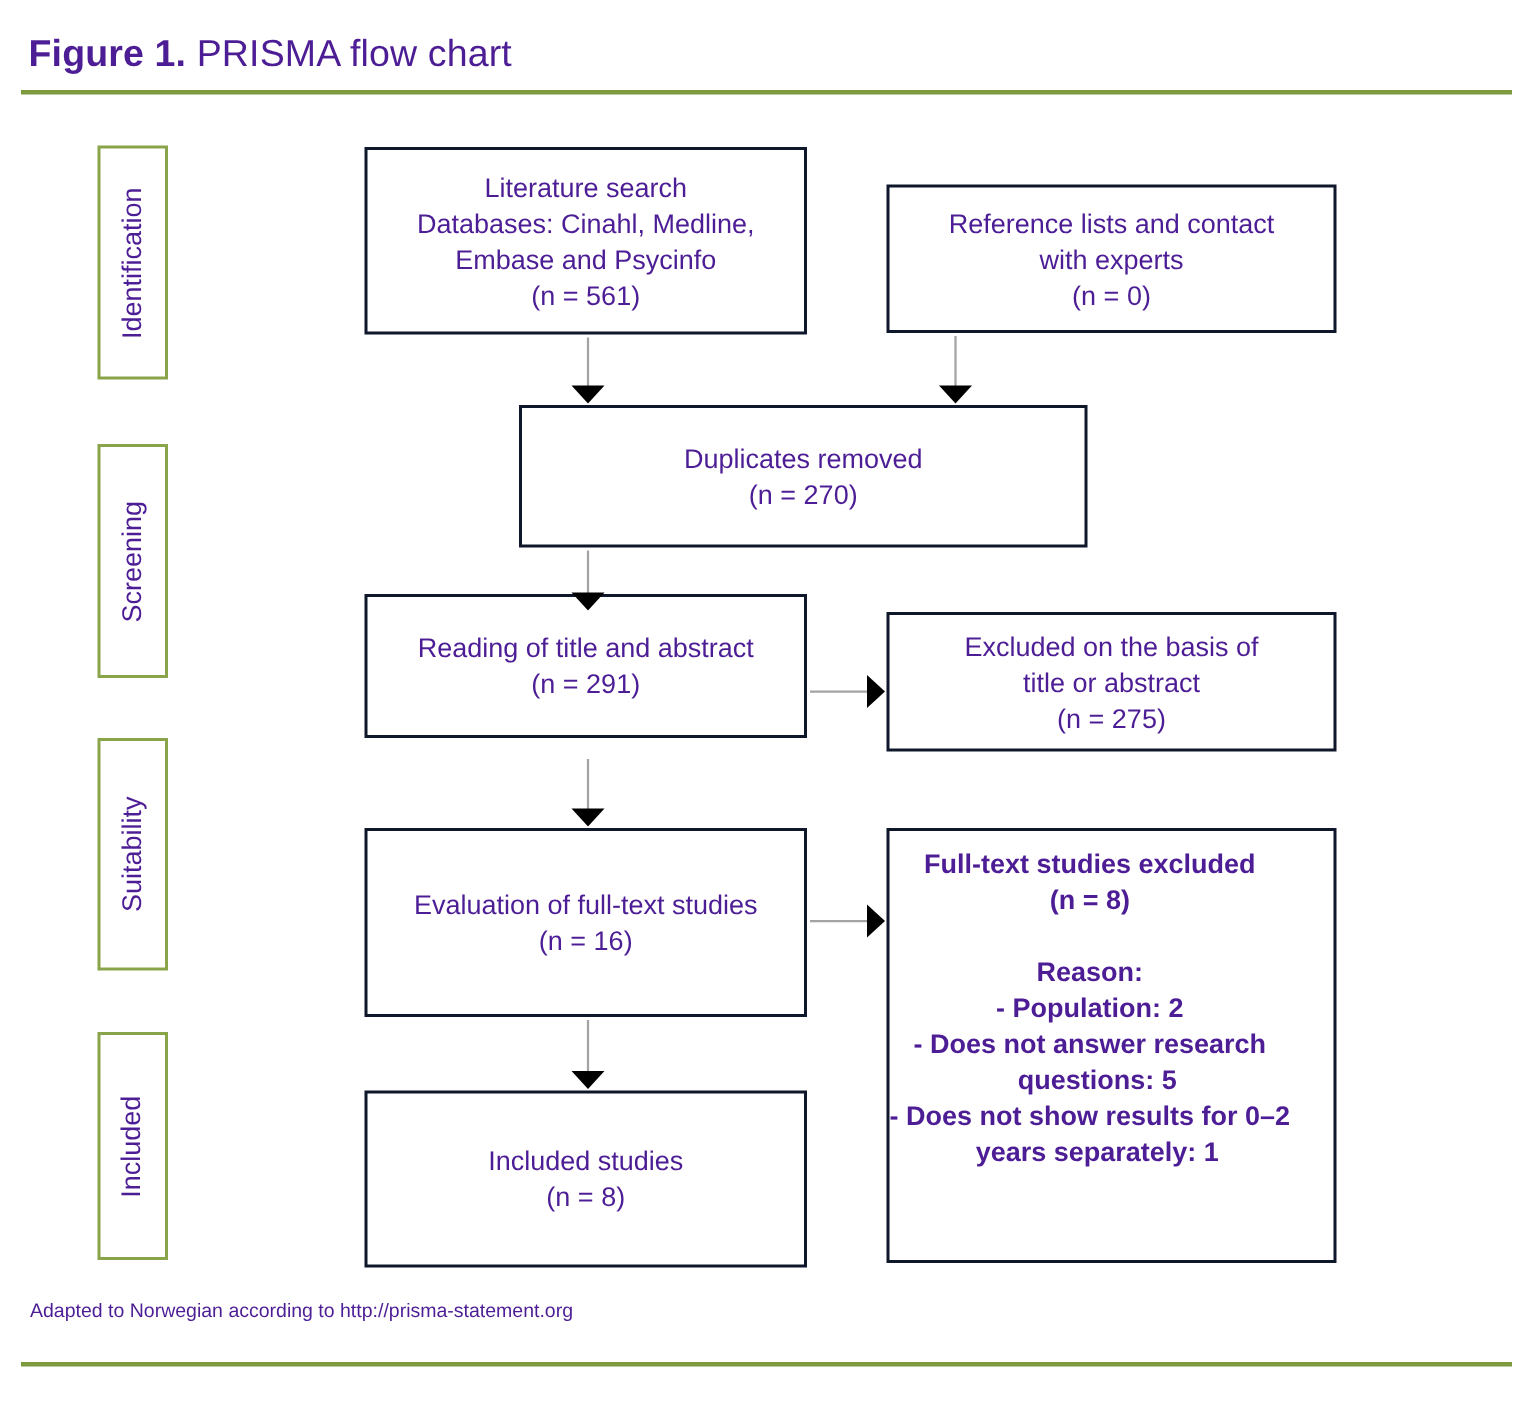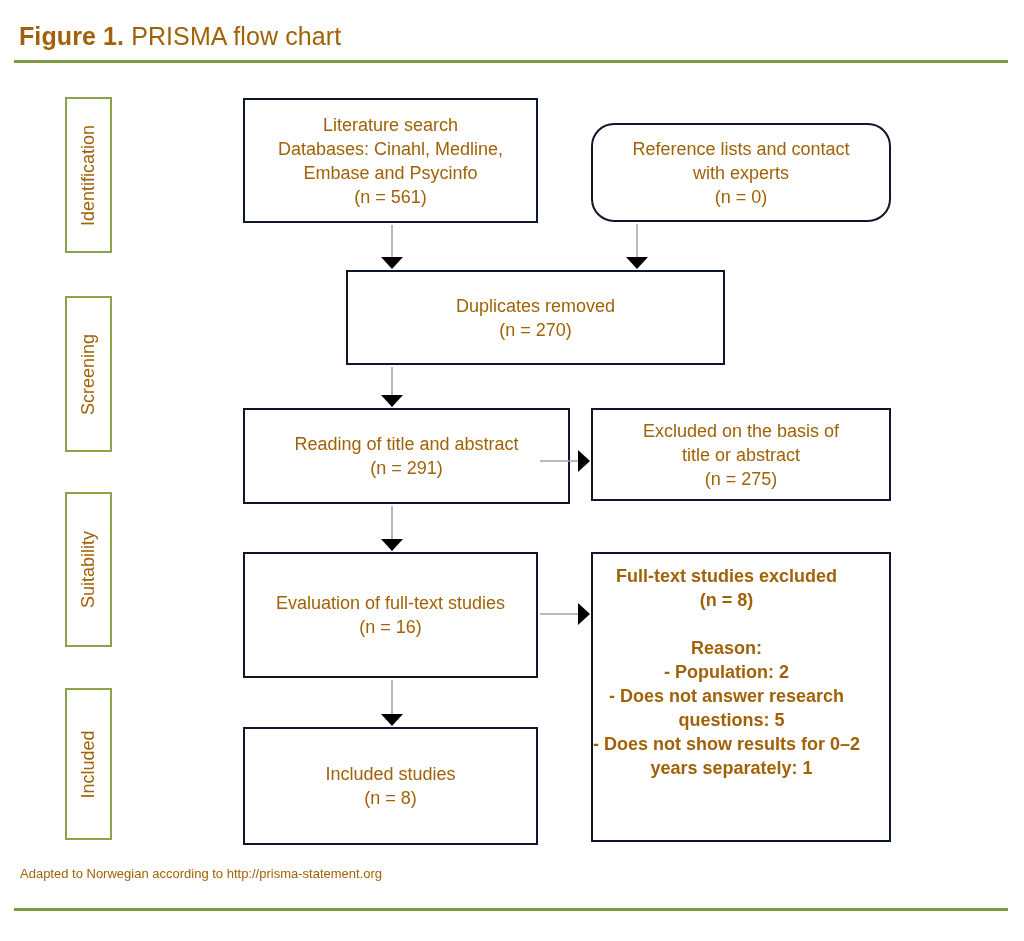--- a/index.html
+++ b/index.html
@@ -1,21 +1,21 @@
 <!DOCTYPE html>
 <html><head>
 <meta charset="utf-8">
 <style>
   html, body { margin: 0; padding: 0; background: #ffffff; }
   .page {
     position: relative;
     width: 1024px;
     height: 941px;
     background: #ffffff;
-    color: #a16207;
+    color: #4c1d95;
     font-family: "Liberation Sans", sans-serif;
     overflow: hidden;
   }
   .figure-title {
     position: absolute;
     left: 19px;
     top: 22px;
     font-size: 25px;
     letter-spacing: 0.1px;
     white-space: nowrap;
@@ -100,32 +100,32 @@
     <span class="stage-label">Included</span>
   </div>
 
   <div class="box" style="left:243px; top:98px; width:295px; height:125px;">
     <div class="box-text">Literature search
 Databases: Cinahl, Medline,
 Embase and Psycinfo
 (n = 561)</div>
   </div>
 
-  <div class="box" style="left:591px; top:123px; width:300px; height:99px;border-radius:23px;">
+  <div class="box" style="left:591px; top:123px; width:300px; height:99px;">
     <div class="box-text">Reference lists and contact
 with experts
 (n = 0)</div>
   </div>
 
   <div class="box" style="left:346px; top:270px; width:379px; height:95px;">
     <div class="box-text">Duplicates removed
 (n = 270)</div>
   </div>
 
-  <div class="box" style="left:243px; top:408px; width:327px; height:96px;justify-content:center;">
+  <div class="box" style="left:243px; top:396px; width:295px; height:96px;justify-content:center;">
     <div class="box-text">Reading of title and abstract
 (n = 291)</div>
   </div>
 
   <div class="box" style="left:591px; top:408px; width:300px; height:93px;">
     <div class="box-text">Excluded on the basis of
 title or abstract
 (n = 275)</div>
   </div>
 

